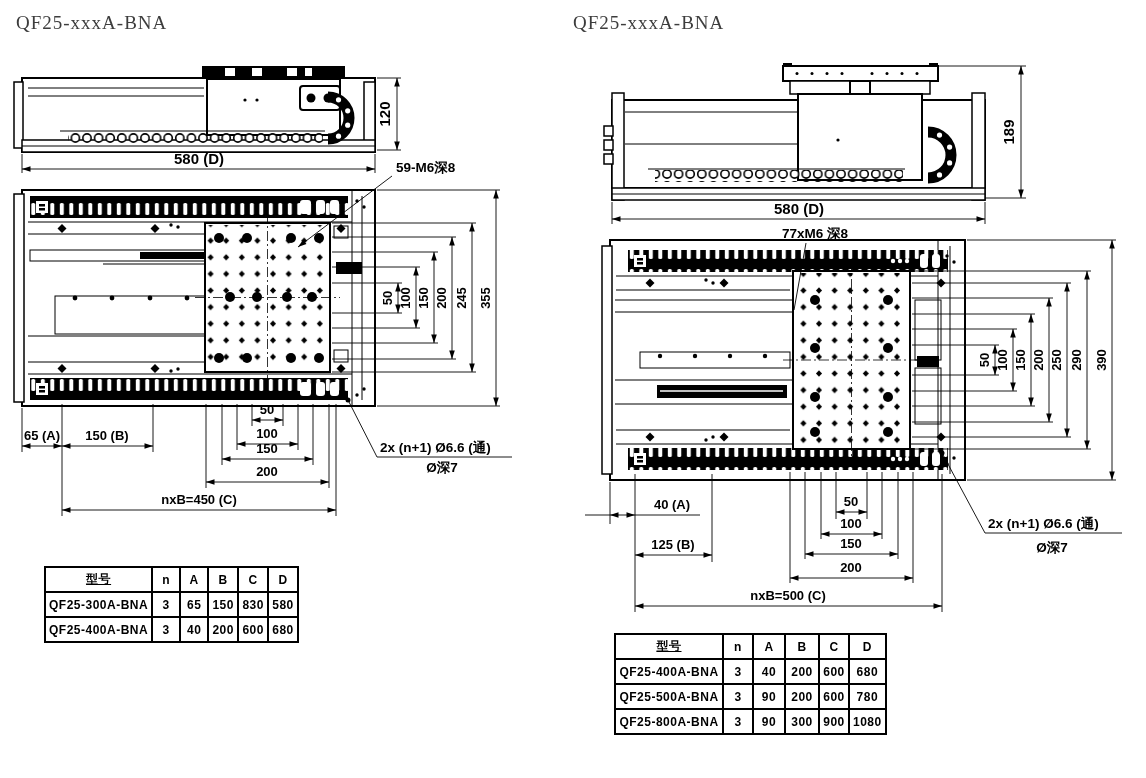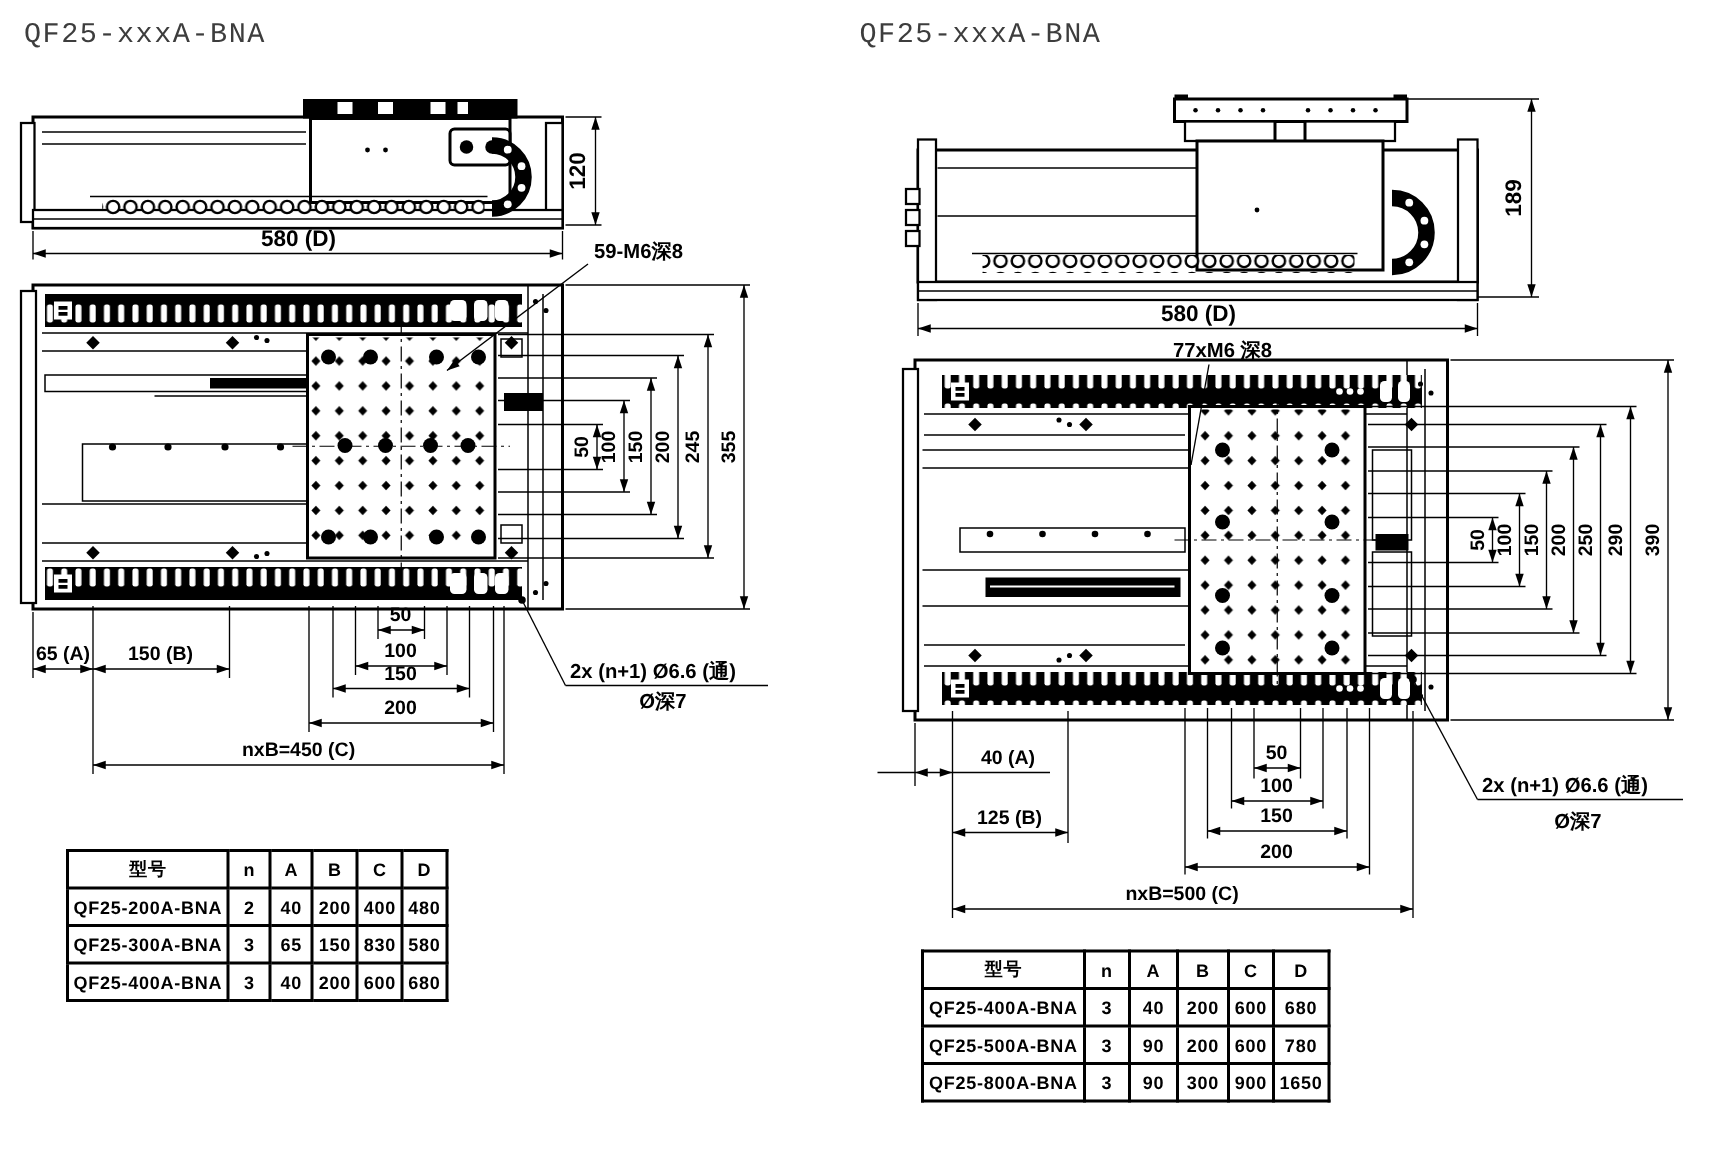--- a/index.html
+++ b/index.html
@@ -1,37 +1,37 @@
 <!DOCTYPE html>
 <html><head>
 <meta charset="utf-8">
 <style>
   html,body{margin:0;padding:0;background:#fff;}
   .canvas{position:relative;width:1146px;height:778px;background:#ffffff;overflow:hidden;
           font-family:"Liberation Sans",sans-serif;}
   .title{position:absolute;font-size:19px;letter-spacing:1px;color:#3d3d3d;
-         font-family:Liberation Mono, monospace;}
+         font-family:Liberation Serif, serif;}
   svg{position:absolute;left:0;top:0;}
   svg text{fill:#000;font-family:"Liberation Sans",sans-serif;}
   .dt{font-size:13px;font-weight:bold;}
   .ct{font-size:13.5px;font-weight:bold;}
   .bt{font-size:15px;font-weight:bold;}
   .s1{stroke:#000;stroke-width:1;fill:none;}
   .s2f{stroke:#000;stroke-width:2;fill:none;}
   .s2w{stroke:#000;stroke-width:2;fill:#fff;}
   .s15{stroke:#000;stroke-width:1.5;fill:#fff;}
   .dim{stroke:#000;stroke-width:0.9;fill:none;}
   .cl{stroke:#000;stroke-width:0.8;fill:none;stroke-dasharray:10 3 2 3;}
   .chainarc{stroke:#000;stroke-width:11;fill:none;}
   .wl{stroke:#fff;stroke-width:1.4;}
   .dtable{position:absolute;border-collapse:collapse;background:#fff;
           font-family:"Liberation Sans",sans-serif;font-size:12px;font-weight:bold;}
   .dtable td{border:2px solid #000;text-align:center;height:21px;padding:1px 3px;
              letter-spacing:0.5px;white-space:nowrap;}
-  .dtable .hmodel{}
+  .dtable .hmodel{text-decoration:underline;}
 </style>
 </head>
 <body>
 
 <div class="canvas">
 
   <div class="title" style="left:16px;top:12px">QF25-xxxA-BNA</div>
   <div class="title" style="left:573px;top:12px">QF25-xxxA-BNA</div>
 
   <svg width="1146" height="778" viewBox="0 0 1146 778">
@@ -438,28 +438,20 @@
     <tbody>
         <tr>
       <td class="hmodel">型号</td>
       <td>n</td>
       <td>A</td>
       <td>B</td>
       <td>C</td>
       <td>D</td>
     </tr>
     <tr>
-      <td>QF25-200A-BNA</td>
-      <td>2</td>
-      <td>40</td>
-      <td>200</td>
-      <td>400</td>
-      <td>480</td>
-    </tr>
-    <tr>
       <td>QF25-300A-BNA</td>
       <td>3</td>
       <td>65</td>
       <td>150</td>
       <td>830</td>
       <td>580</td>
     </tr>
     <tr>
       <td>QF25-400A-BNA</td>
       <td>3</td>
@@ -504,18 +496,18 @@
       <td>200</td>
       <td>600</td>
       <td>780</td>
     </tr>
     <tr>
       <td>QF25-800A-BNA</td>
       <td>3</td>
       <td>90</td>
       <td>300</td>
       <td>900</td>
-      <td>1650</td>
+      <td>1080</td>
     </tr>
   </tbody>
     </table>
 
 </div>
 
 </body></html>

